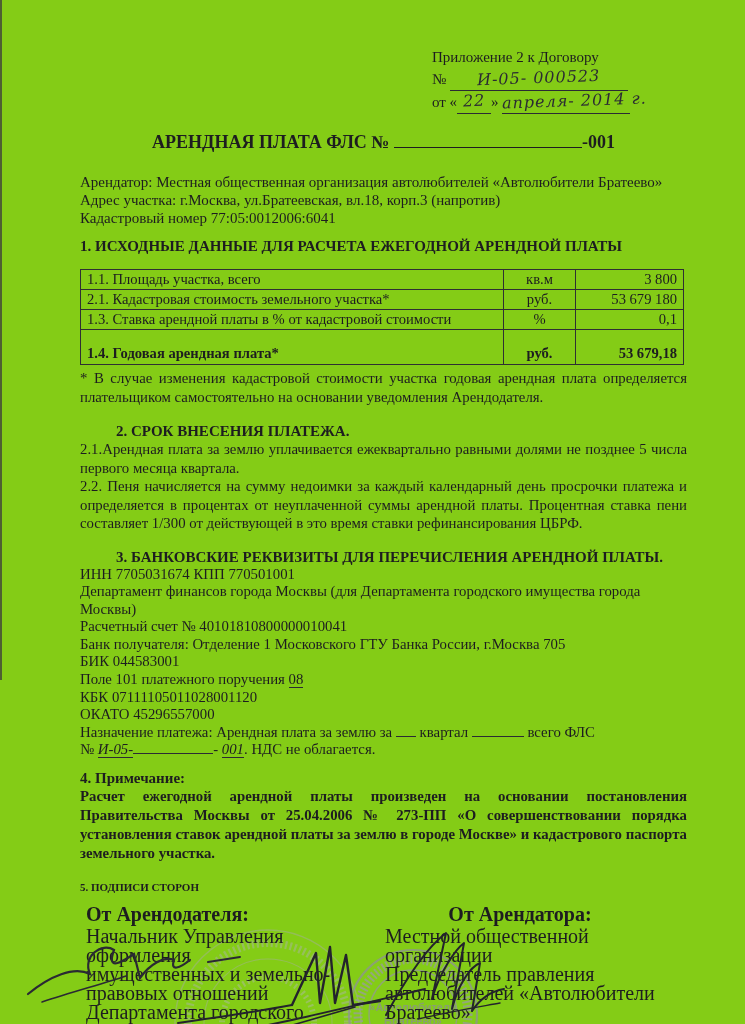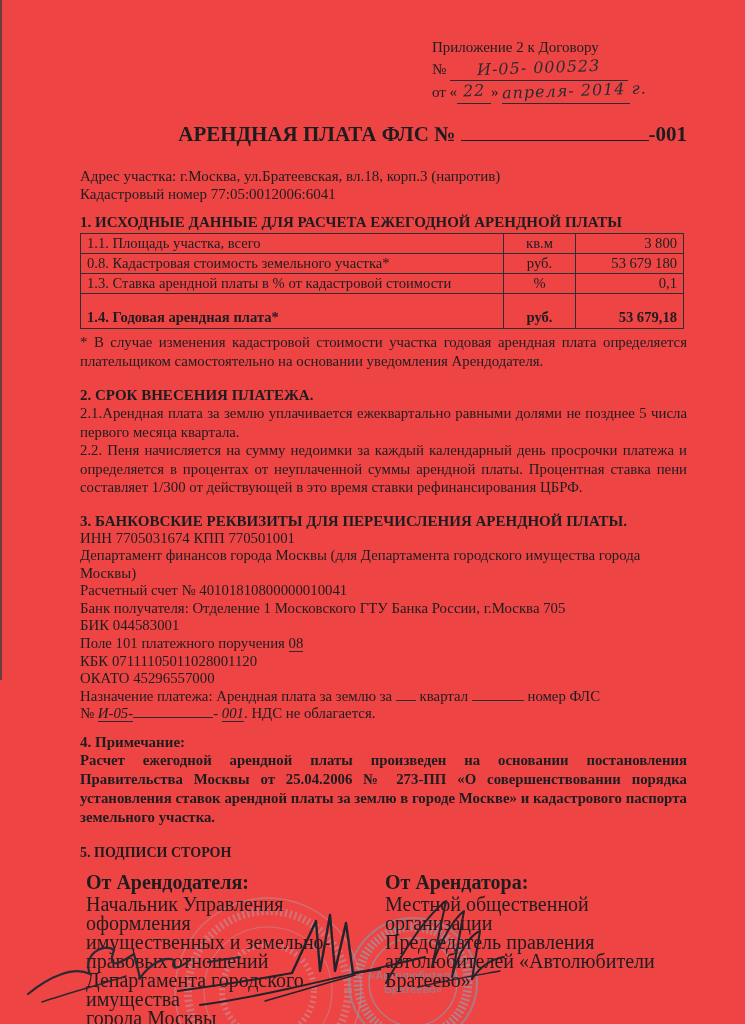--- a/index.html
+++ b/index.html
@@ -1,65 +1,65 @@
 <!DOCTYPE html>
 <html><head>
 <meta charset="utf-8">
 <style>
   * { margin:0; padding:0; box-sizing:border-box; }
   html,body { background:#888; }
   .page {
     position:relative; width:745px; height:1024px; margin:0 auto;
-    background:#ef4444; overflow:hidden;
+    background:#84cc16; overflow:hidden;
     font-family:"Liberation Serif", serif; color:#1d1d20;
-    padding:36px 58px 0 80px;
+    padding:46px 58px 0 80px;
   }
   .scan-edge { position:absolute; left:0; top:0; width:2px; height:680px; background:#3c3c3c; opacity:.75; }
 
   
   .hdr { width:245px; margin-left:352px; font-size:15px; line-height:22px; }
   .hand { font-family:"DejaVu Serif", serif; font-style:italic; font-size:16px; letter-spacing:1px;
           color:#2b2b33; display:inline-block; transform:rotate(-2deg); position:relative; top:-1px; }
   .ul   { display:inline-block; border-bottom:1.4px solid #2b2b33; text-align:center; }
   .w175 { width:178px; } .w32 { width:34px; } .w128 { width:128px; white-space:nowrap; }
 
   
-  .title { margin-top:18px; text-align:right; font-weight:bold; font-size:21px; }
+  .title { margin-top:18px; text-align:center; font-weight:bold; font-size:18px; }
   .title-blank { display:inline-block; width:188px; border-bottom:1.5px solid #1d1d20; height:14px; }
 
   
   .intro { margin-top:20px; font-size:15px; line-height:18px; }
 
   
   .s-head { font-weight:bold; font-size:15px; margin-top:11px; }
-  table.calc { border-collapse:collapse; width:604px; margin-top:2px; font-size:14.6px; }
+  table.calc { border-collapse:collapse; width:604px; margin-top:14px; font-size:14.6px; }
   table.calc td { border:1.4px solid #2f2f33; padding:0 6px; height:20px; }
   table.calc td.unit { width:72px; text-align:center; }
   table.calc td.val  { width:108px; text-align:right; }
   table.calc tr.total td { height:35px; vertical-align:bottom; font-weight:bold; padding-bottom:2px; }
   .footnote { margin-top:4px; font-size:14.8px; line-height:19px; text-align:justify; }
 
   
   .para { font-size:14.8px; line-height:18.5px; text-align:justify; }
-  .gap16 { margin-top:16px; }
+  .gap16 { margin-top:16px;margin-left:36px; }
   .bank-line { font-size:14.8px; line-height:17.6px; }
   .blank { display:inline-block; border-bottom:1.4px solid #2b2b33; height:12px; }
   .bw20 { width:20px; } .bw52 { width:52px; } .bw80 { width:80px; }
   .it-ul { font-style:italic; border-bottom:1.4px solid #2b2b33; }
   .v-ul { border-bottom:1.4px solid #2b2b33; }
   .note-body { font-weight:bold; font-size:14.8px; line-height:19px; text-align:justify; }
-  .s5 { font-weight:bold; font-size:14px; margin-top:18px; }
+  .s5 { font-weight:bold; font-size:11px; margin-top:18px; }
 
   
   .sign-area { position:relative; margin-left:-80px; height:260px; margin-top:12px; }
   .col { position:absolute; top:0; font-size:20px; line-height:19px; }
   .col-lessor { left:86px; width:300px; }
   .col-lessee { left:385px; width:300px; }
   .col .role { font-weight:bold; margin-bottom:3px; }
-  .col-lessee .role { text-align:left; width:270px; }
+  .col-lessee .role { text-align:center; width:270px; }
   .overlay { position:absolute; }
   .stamp-text { font-family:"Liberation Sans", sans-serif; font-weight:bold; }
 </style>
 </head>
 <body>
 
 <div class="page">
   <div class="scan-edge"></div>
 
   <div class="hdr">
@@ -73,34 +73,35 @@
       <span class="ul w128"><span class="hand"><span>апреля-</span> <span>2014 г.</span></span></span>
     </div>
   </div>
 
   <div class="title">
     <span>АРЕНДНАЯ ПЛАТА ФЛС №</span>
     <span class="title-blank"></span><span>-001</span>
   </div>
 
   <div class="intro">
+    <div>Арендатор: Местная общественная организация автолюбителей «Автолюбители Братеево»</div>
     <div>Адрес участка: г.Москва, ул.Братеевская, вл.18, корп.3 (напротив)</div>
     <div>Кадастровый номер  77:05:0012006:6041</div>
   </div>
 
   <div class="s-head">1.   ИСХОДНЫЕ ДАННЫЕ ДЛЯ РАСЧЕТА ЕЖЕГОДНОЙ АРЕНДНОЙ ПЛАТЫ</div>
   <table class="calc">
     <tbody>
         <tr>
       <td>1.1. Площадь участка, всего</td>
       <td class="unit">кв.м</td>
       <td class="val">3 800</td>
     </tr>
     <tr>
-      <td>0.8. Кадастровая стоимость земельного участка*</td>
+      <td>2.1. Кадастровая стоимость земельного участка*</td>
       <td class="unit">руб.</td>
       <td class="val">53 679 180</td>
     </tr>
     <tr>
       <td>1.3. Ставка арендной платы в % от кадастровой стоимости</td>
       <td class="unit">%</td>
       <td class="val">0,1</td>
     </tr>
     <tr class="total">
       <td>1.4. Годовая арендная плата*</td>
@@ -125,21 +126,21 @@
     <span>Поле 101 платежного поручения</span>
     <span class="v-ul">08</span>
   </div>
   <div class="bank-line">КБК 07111105011028001120</div>
   <div class="bank-line">ОКАТО 45296557000</div>
   <div class="bank-line">
     <span>Назначение платежа: Арендная плата за землю за</span>
     <span class="blank bw20"></span>
     <span>квартал</span>
     <span class="blank bw52"></span>
-    <span>номер ФЛС</span>
+    <span>всего ФЛС</span>
   </div>
   <div class="bank-line">
     <span>№</span>
     <span class="it-ul">И-05-</span><span class="blank bw80"></span><span>-</span>
     <span class="it-ul">001</span><span>.  НДС не облагается.</span>
   </div>
 
   <div class="s-head">4. Примечание:</div>
   <div class="note-body">Расчет ежегодной арендной платы произведен на основании постановления Правительства Москвы от 25.04.2006 № 273-ПП «О совершенствовании порядка установления ставок арендной платы за землю в городе Москве» и кадастрового паспорта земельного участка.</div>
 

